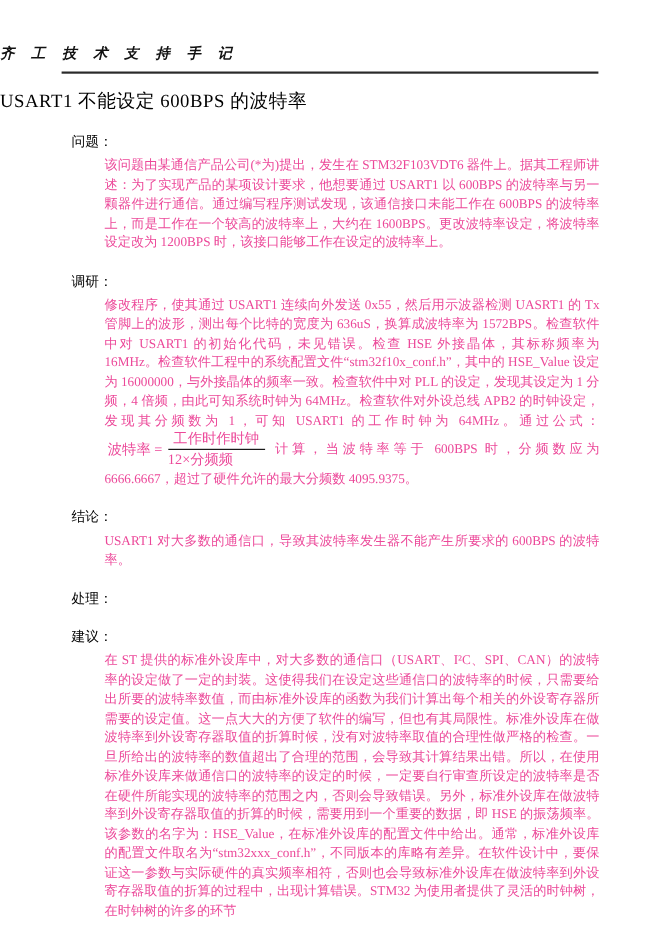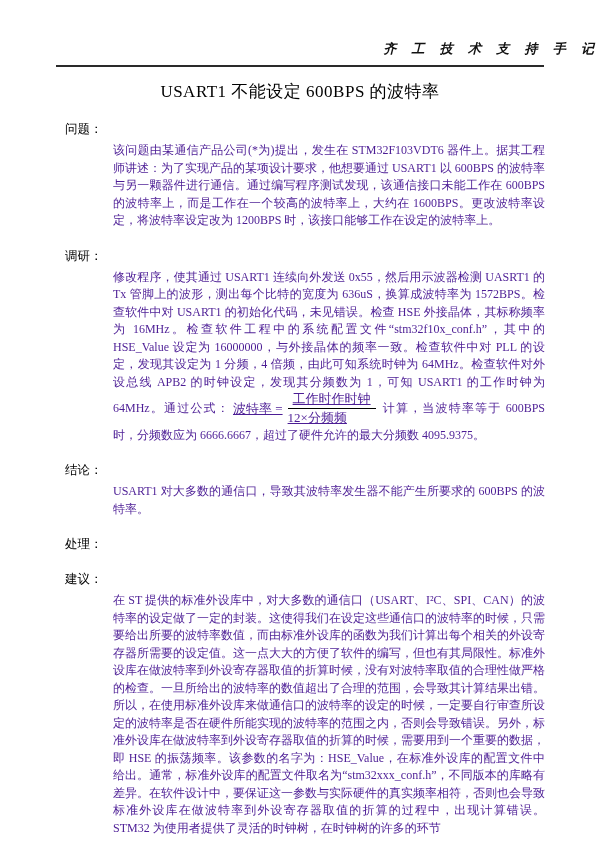--- a/index.html
+++ b/index.html
@@ -8,64 +8,62 @@
     width:600px;height:851px;
     margin:0 auto;
     background:#ffffff;
     font-family:"Liberation Serif","DejaVu Serif",serif;
     color:#1a1a1a;
     overflow:hidden;
     box-sizing:border-box;
   }
   .header-title{
     padding-top:40px;
-    text-align:right;
+    text-align:left;
     font-size:13px;
     font-weight:bold;
     font-style:italic;
     letter-spacing:6px;
     color:#111;
   }
   .header-rule{
     margin:7px 56px 0 56px;
     border-top:2px solid #2a2a2a;
     height:0;
   }
   .doc-title{
     margin:13px 0 0 0;
-    text-align:center;
     font-size:17px;
     font-weight:normal;
     letter-spacing:0.5px;
     color:#000;
   }
   .content{
     margin:0 55px 0 65px;
   }
   .sec-heading{
     margin-top:18px;
     font-weight:normal;
     font-size:12.5px;
     color:#000;
   }
   .sec-body{
-    margin:4px 0 0 48px;
+    margin:4px 0 0 30px;
     font-size:12px;
     line-height:17.5px;
     text-align:justify;
-    color:#4c1d95;
+    color:#ec4899;
   }
   .formula{
     display:inline-flex;
     align-items:center;
     vertical-align:middle;
     margin:0 3px;
     font-size:13px;
     white-space:nowrap;
-    text-decoration:underline;
   }
   .formula .frac{
     display:inline-block;
     vertical-align:middle;
     margin-left:5px;
     line-height:1.25;
   }
   .formula .num{
     display:block;
     border-bottom:1px solid #000;

